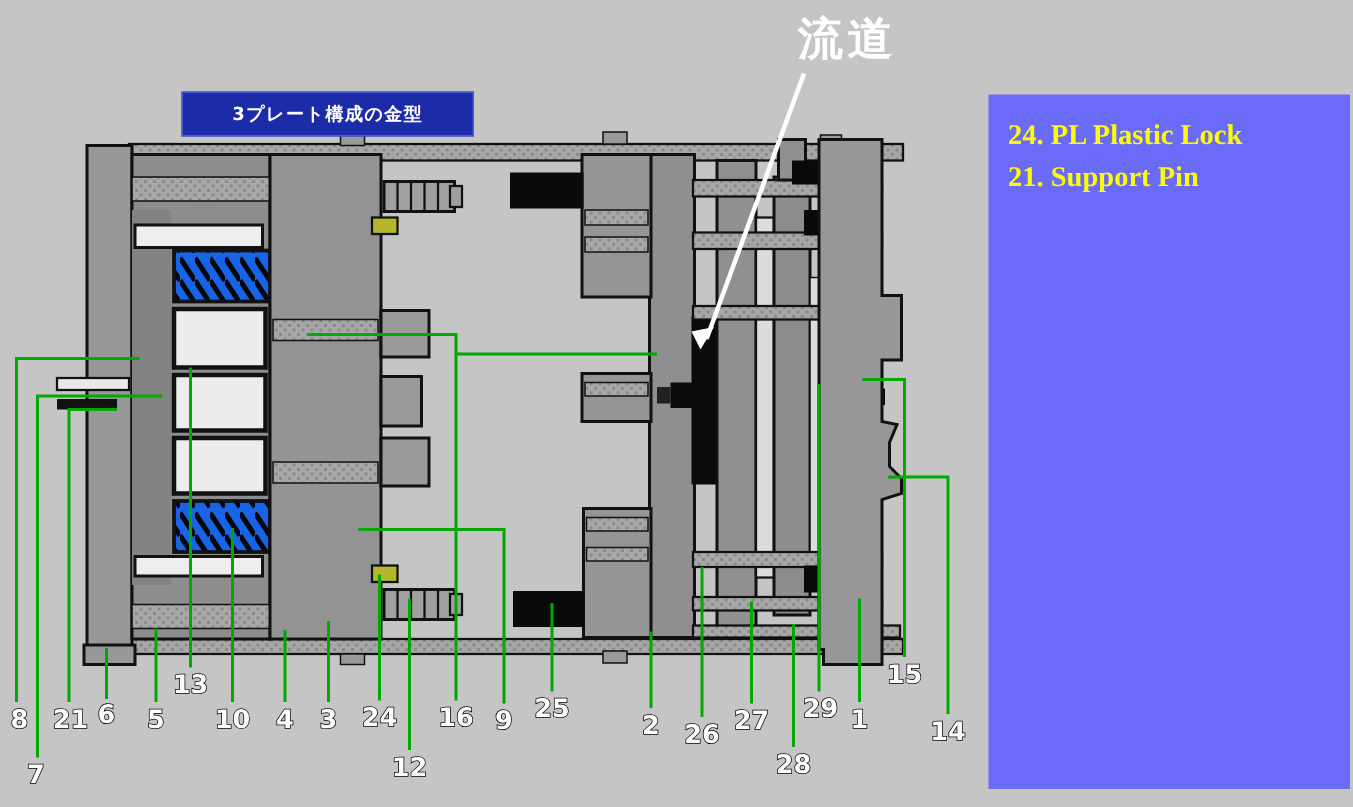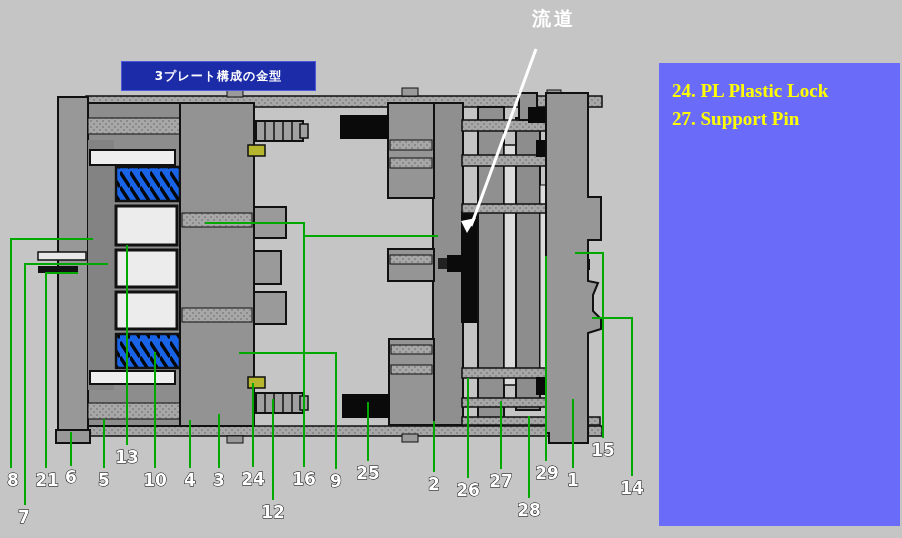--- a/index.html
+++ b/index.html
@@ -12,21 +12,21 @@
   svg{position:absolute;left:0;top:0;}
   .title-banner{
     position:absolute;left:121px;top:61px;width:193px;height:28px;
     background:#1c2ba8;border:1px solid #4a5ad8;color:#ffffff;
     font-weight:bold;font-size:12px;letter-spacing:1px;
     display:flex;align-items:center;justify-content:center;
     font-family:"DejaVu Sans",sans-serif;
   }
   .runner-label{
     position:absolute;left:532px;top:6px;color:#ffffff;
-    font-weight:bold;font-size:19px;letter-spacing:3px;
+    font-weight:bold;font-size:30px;letter-spacing:3px;
     font-family:"DejaVu Sans",sans-serif;
   }
   .legend-box{
     position:absolute;left:659px;top:63px;width:241px;height:463px;
     background:#6b6bfa;box-sizing:border-box;padding:14px 12px 0 13px;
     color:#ffff00;font-weight:bold;font-size:19px;line-height:28px;
     font-family:"Liberation Serif","DejaVu Serif",serif;
   }
   .legend-item{white-space:nowrap;}
   .legend-item.indent{padding-left:50px;}
@@ -196,16 +196,16 @@
         <text x="632" y="488" class="part-num">14</text>
       </g>
   </svg>
 
   <div class="title-banner">3プレート構成の金型</div>
 
   <div class="runner-label">流道</div>
 
   <div class="legend-box">
     <div class="legend-item">24. PL Plastic Lock</div>
-    <div class="legend-item">27. Support Pin</div>
+    <div class="legend-item">21. Support Pin</div>
   </div>
 
 </div>
 
 </body></html>

